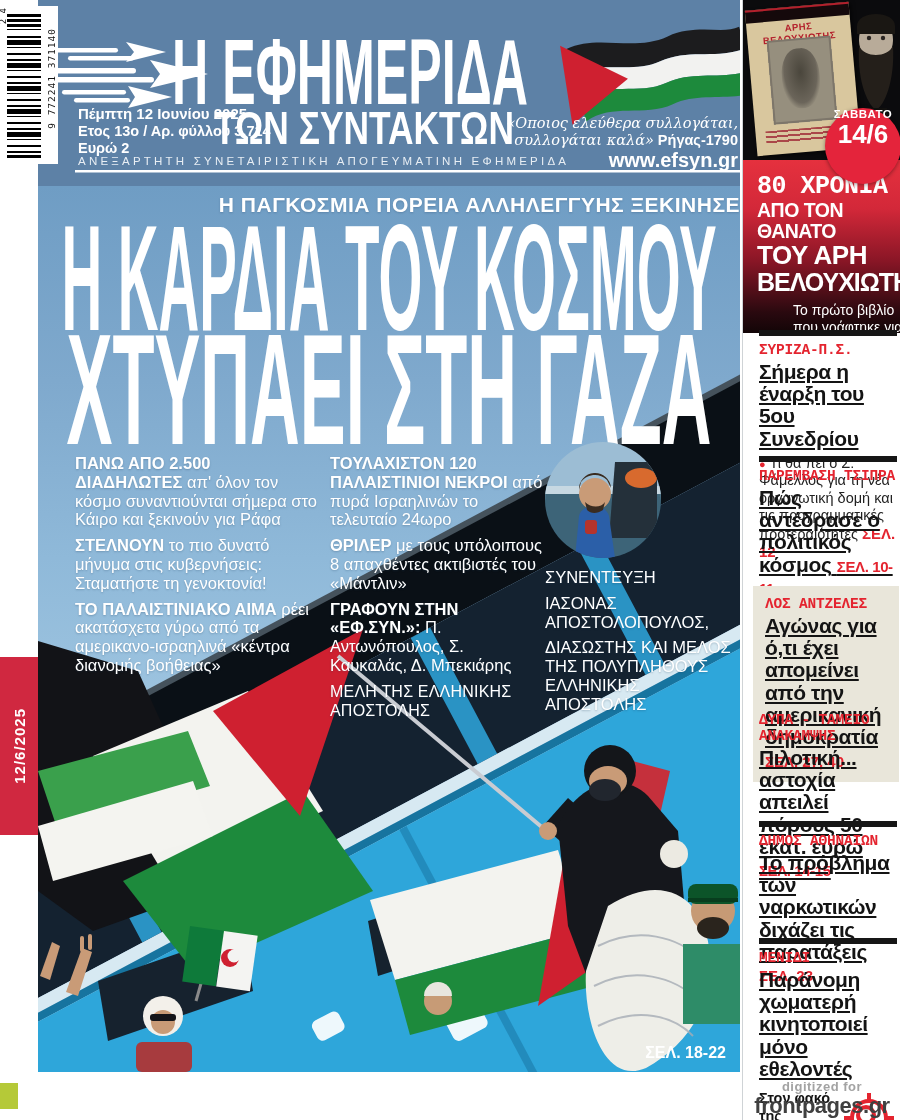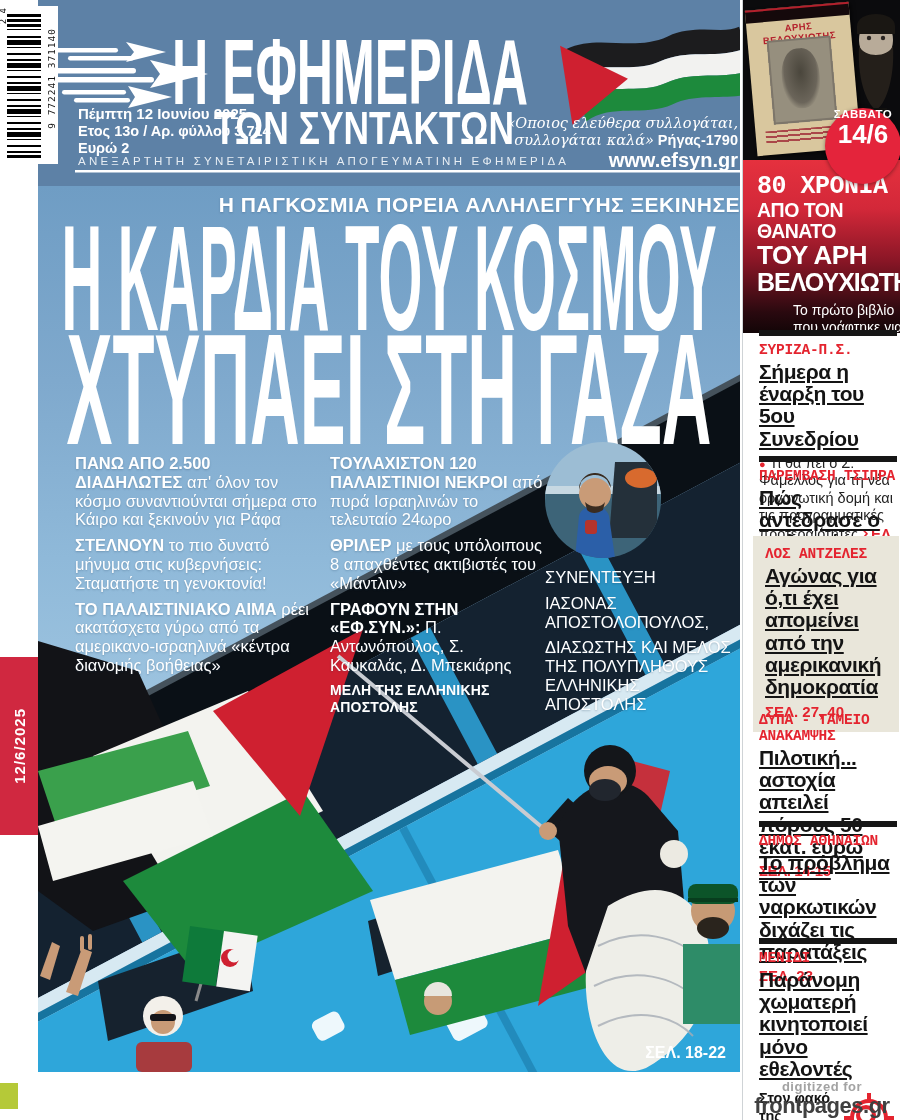--- a/index.html
+++ b/index.html
@@ -24,21 +24,21 @@
   .main-col{left:38px;top:0;width:754px;height:1072px;}
   .photo{position:absolute;left:0;top:186px;width:702px;height:886px;
     background:linear-gradient(180deg,#6f9dc4 0%,#7fa9cd 22%,#8fb9d9 42%,#a0c6e1 62%,#abcfe7 80%);}
   .kicker{position:absolute;left:0;top:7px;width:702px;text-align:right;color:#fff;
     font-size:21px;font-weight:bold;letter-spacing:.5px;text-shadow:0 1px 2px rgba(30,60,90,.25);}
   .headline-svg{position:absolute;left:0;top:26px;}
   .cols{position:absolute;left:0;top:268px;width:702px;color:#fff;}
   .col{position:absolute;text-shadow:0 1px 2px rgba(30,60,90,.28);}
   .col p{margin:0 0 7px 0;font-size:16.5px;line-height:1.14;font-weight:500;}
   .col .b{font-weight:bold;}
-  .col .tiny{font-size:14px;font-weight:bold;line-height:1.2;letter-spacing:.2px;}
+  .col .tiny{font-size:16px;font-weight:normal;line-height:1.2;letter-spacing:.2px;}
   .col1{left:37px;top:0;width:243px;}
   .col2{left:292px;top:0;width:215px;}
   .col3{left:507px;top:-12px;width:198px;}
   .circle-photo{position:relative;width:116px;height:116px;border-radius:50%;overflow:hidden;margin:0 0 10px 0;}
   .iv-label{font-size:17px;font-weight:bold;margin:0;}
   .iv-name{font-size:17px;font-weight:bold;margin:0 0 2px 0;line-height:1.15;}
   .iv-role{font-size:12.5px;font-weight:bold;line-height:1.25;margin:0 0 8px 0;}
   .iv-quote{font-size:18px;line-height:1.2;font-weight:500;margin:0;}
   
   .sidebar{left:742px;top:0;width:158px;height:1120px;background:#fff;border-left:1px solid #cfd3d6;}
@@ -336,21 +336,21 @@
 
     <div class="sect" style="top:456px">
       <div class="bar"></div>
       <div class="kick">ΠΑΡΕΜΒΑΣΗ ΤΣΙΠΡΑ</div>
       <div class="shead">
         <span>Πώς αντέδρασε ο πολιτικός κόσμος</span>
         <span class="sref">ΣΕΛ. 10-11</span>
       </div>
     </div>
 
-    <div class="sect cream" style="top:536px">
+    <div class="sect cream" style="top:586px">
       <div class="kick">ΛΟΣ ΑΝΤΖΕΛΕΣ</div>
       <div class="shead">Αγώνας για ό,τι έχει απομείνει από την αμερικανική δημοκρατία</div>
       <div class="sref" style="margin-top:5px">ΣΕΛ. 27, 40</div>
     </div>
 
     <div class="sect" style="top:713px">
       <div class="kick">ΔΥΠΑ - ΤΑΜΕΙΟ ΑΝΑΚΑΜΨΗΣ</div>
       <div class="shead">
         <span>Πιλοτική... αστοχία απειλεί πόρους 50 εκατ. ευρώ</span>
         <span class="sref">ΣΕΛ. 14-15</span>

